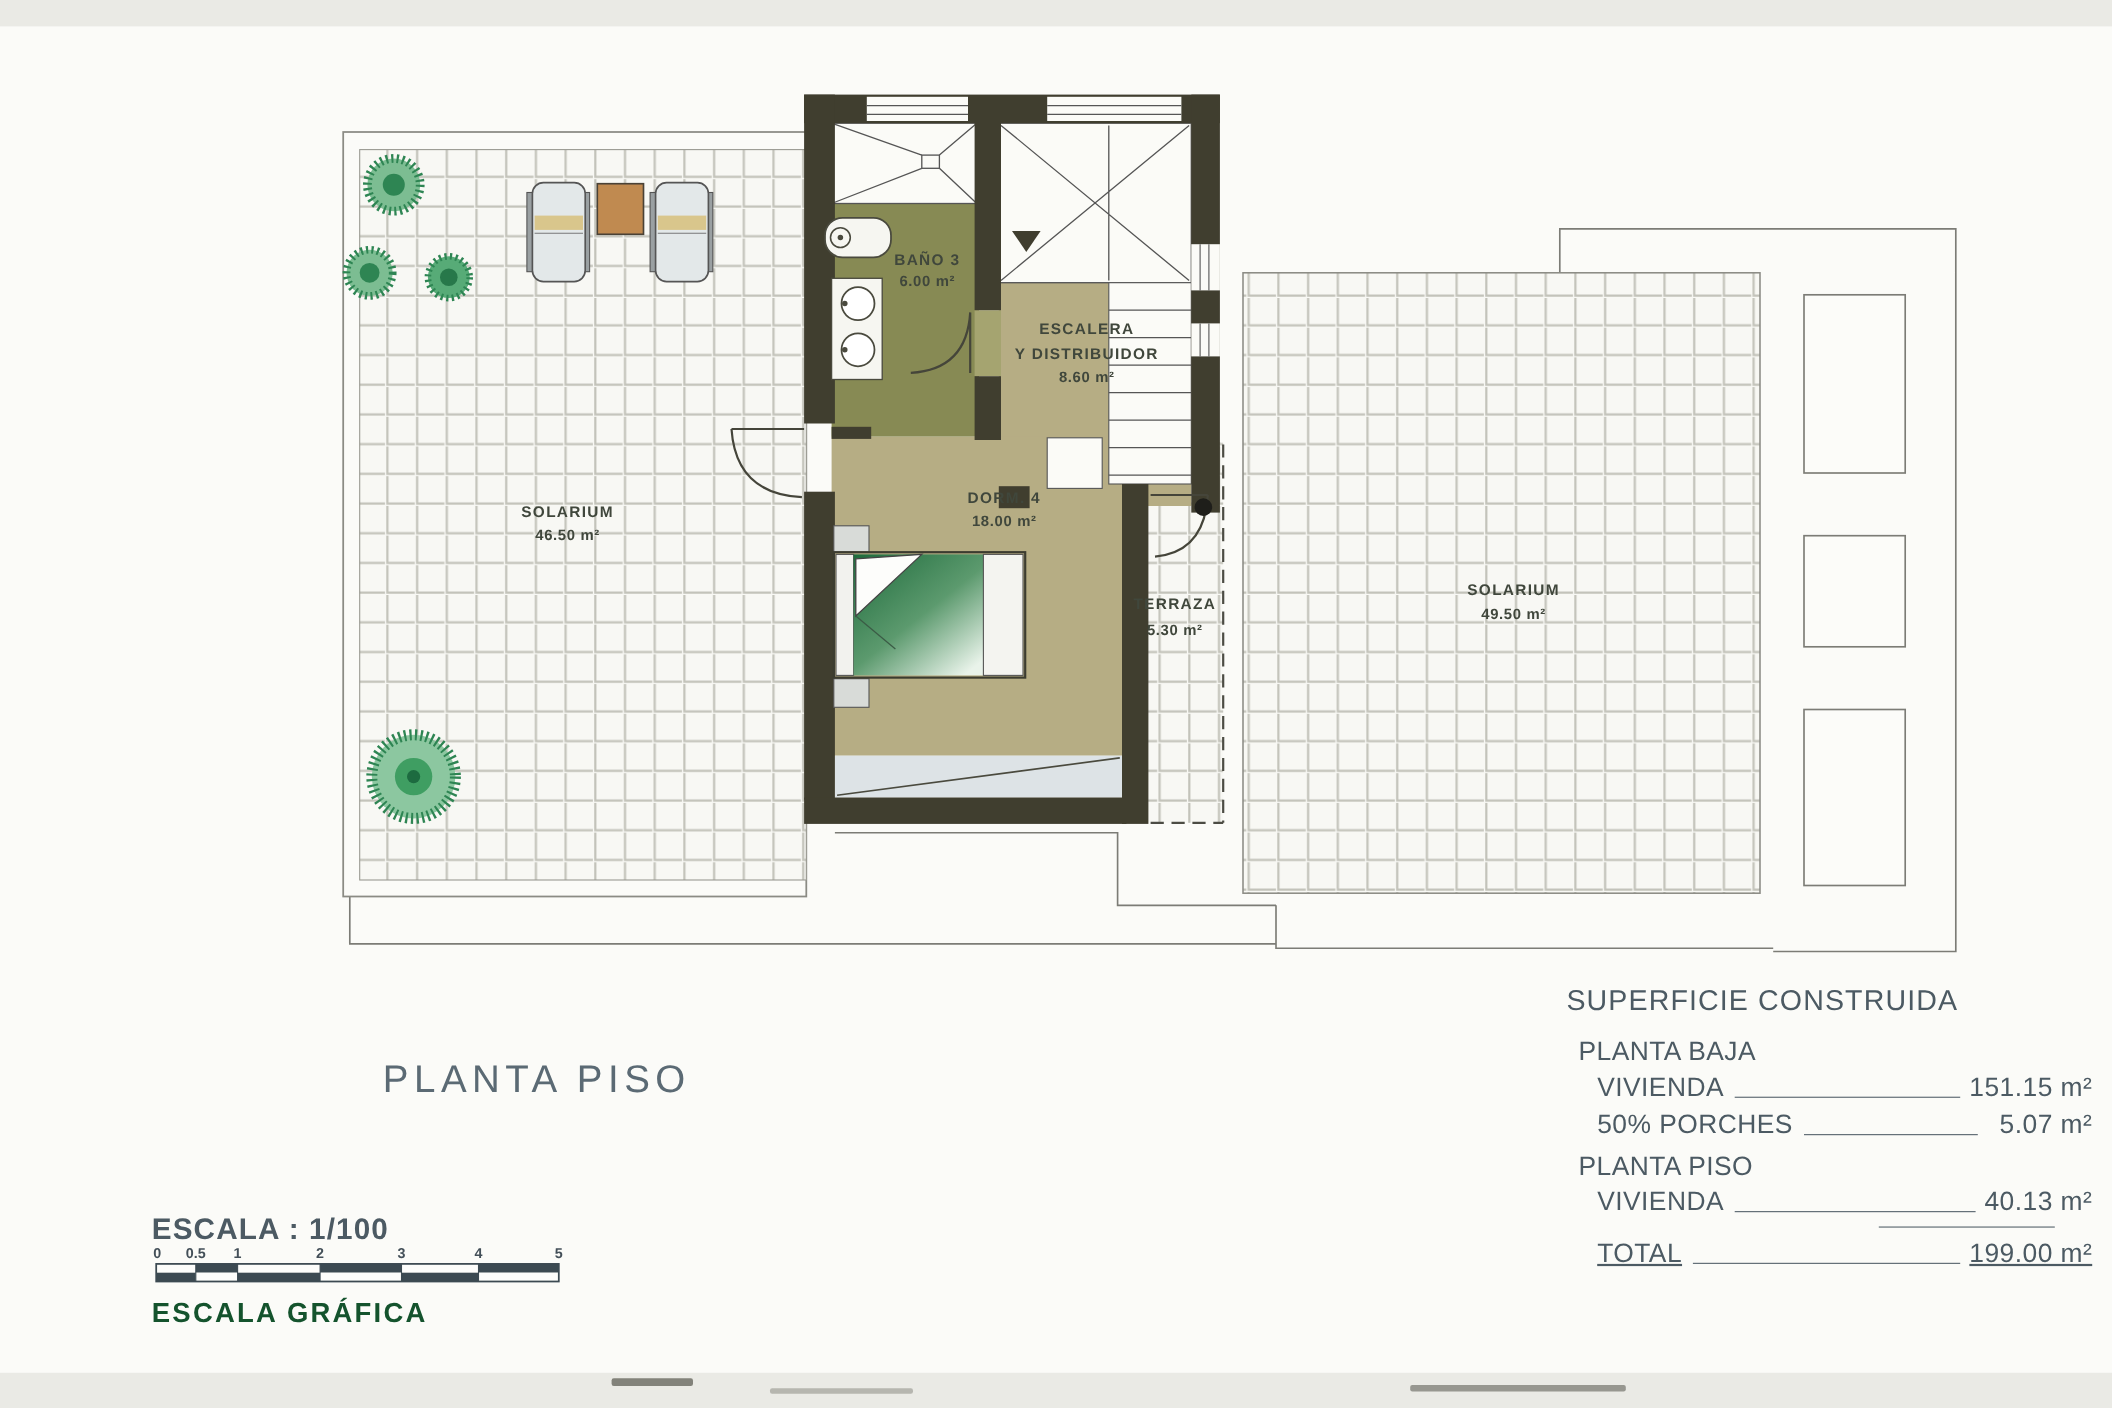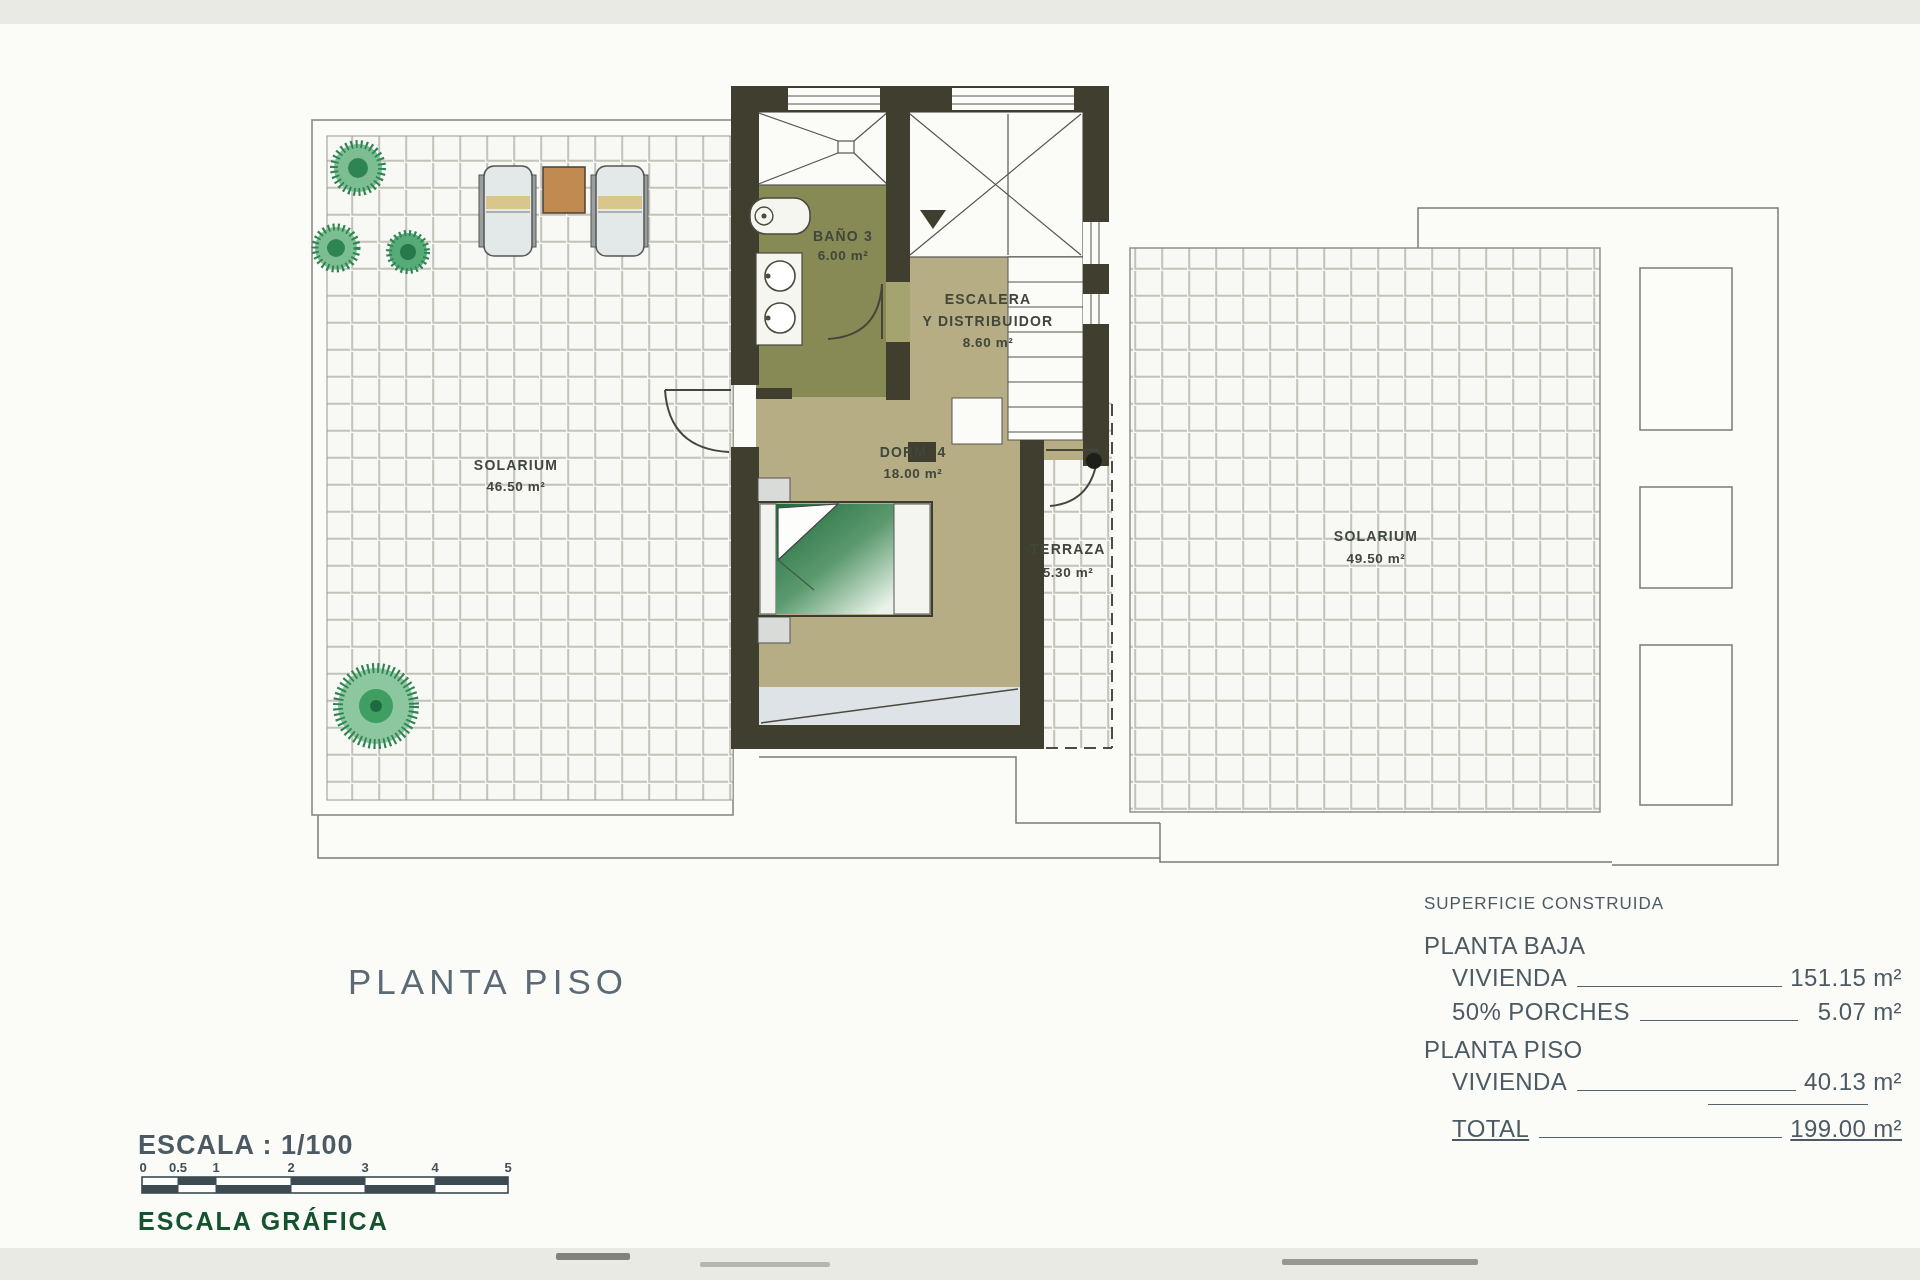--- a/index.html
+++ b/index.html
@@ -6,28 +6,28 @@
   .page{position:relative;width:1920px;height:1280px;background:#fbfbf8;overflow:hidden;
         font-family:"Liberation Sans",sans-serif;color:#4c5a63;}
   .scanband{position:absolute;left:0;width:1920px;background:#eaeae5;}
   .smudge{position:absolute;background:#82827a;border-radius:2px;}
   svg text{font-family:"Liberation Sans",sans-serif;}
   .rl{font-size:14px;font-weight:bold;letter-spacing:1.2px;fill:#40473c;}
   .ra{font-size:13.5px;font-weight:bold;letter-spacing:.6px;fill:#40473c;}
   .plan-title{position:absolute;left:348px;top:962px;font-size:35px;letter-spacing:5px;color:#5b6a74;}
   .caption{position:absolute;left:690px;top:1152px;width:520px;text-align:center;
            font-size:47px;letter-spacing:2px;color:#56656f;}
-  .scale-block{position:absolute;left:138px;top:1130px;width:400px;}
+  .scale-block{position:absolute;left:138px;top:1102px;width:400px;}
   .scale-title{font-size:27px;font-weight:bold;letter-spacing:1px;color:#4c5a63;}
   .scale-sub{font-size:25px;font-weight:bold;letter-spacing:2px;color:#14532d;margin-top:2px;}
   .tick{font-size:13px;font-weight:bold;fill:#434f58;}
   .area-table{position:absolute;left:1424px;top:894px;width:478px;font-size:24px;
               color:#4c5a63;letter-spacing:.4px;}
-  .tbl-title{font-size:17px;letter-spacing:1px;margin-bottom:18px;}
-  .tbl-head{margin:10px 0 4px 0;}
+  .tbl-title{font-size:26px;letter-spacing:1px;margin-bottom:18px;}
+  .tbl-head{margin:10px 0 4px 11px;}
   .trow{display:flex;align-items:flex-end;margin:4px 0 6px 28px;}
   .trow .lbl{white-space:nowrap;}
   .trow .leader{flex:1;border-bottom:1.6px solid #55626b;margin:0 8px 5px 10px;}
   .trow .val{white-space:nowrap;min-width:96px;text-align:right;}
   .total-sep{width:160px;margin:8px 34px 10px auto;border-bottom:1.6px solid #55626b;}
 </style>
 </head>
 <body>
 
 <div class="page">

